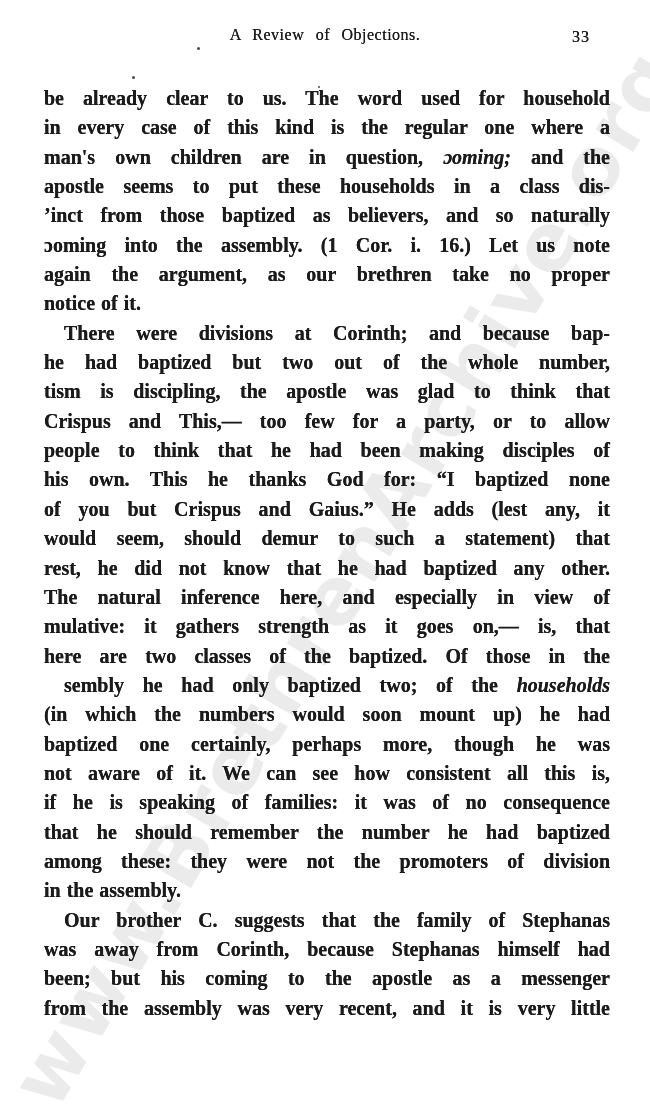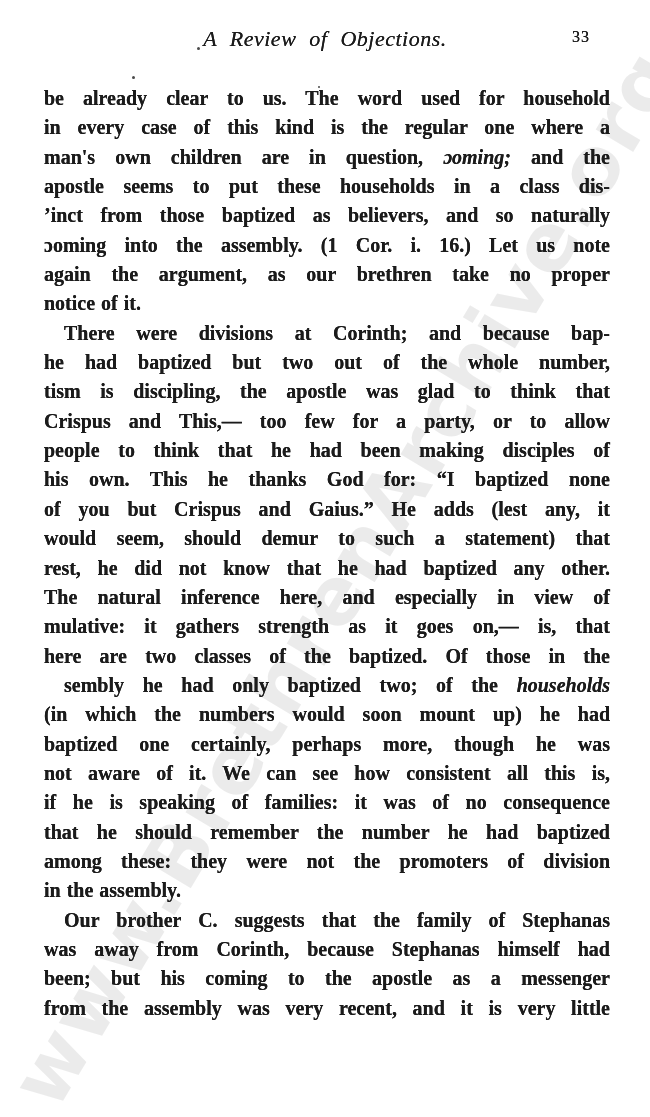--- a/index.html
+++ b/index.html
@@ -15,22 +15,21 @@
   .running-header {
     position: absolute;
     top: 26px;
     left: 0;
     width: 650px;
     height: 34px;
     z-index: 2;
   }
   .header-title {
     text-align: center;
-    font-style: italic;
-    font-size: 22px;
+    font-size: 16px;
     word-spacing: 7px;
     letter-spacing: 0.5px;
     text-shadow: 0 0 0.4px #1b1b1b;
   }
   .page-number {
     position: absolute;
     top: 2px;
     right: 60px;
     font-size: 16px;
     letter-spacing: 1px;

